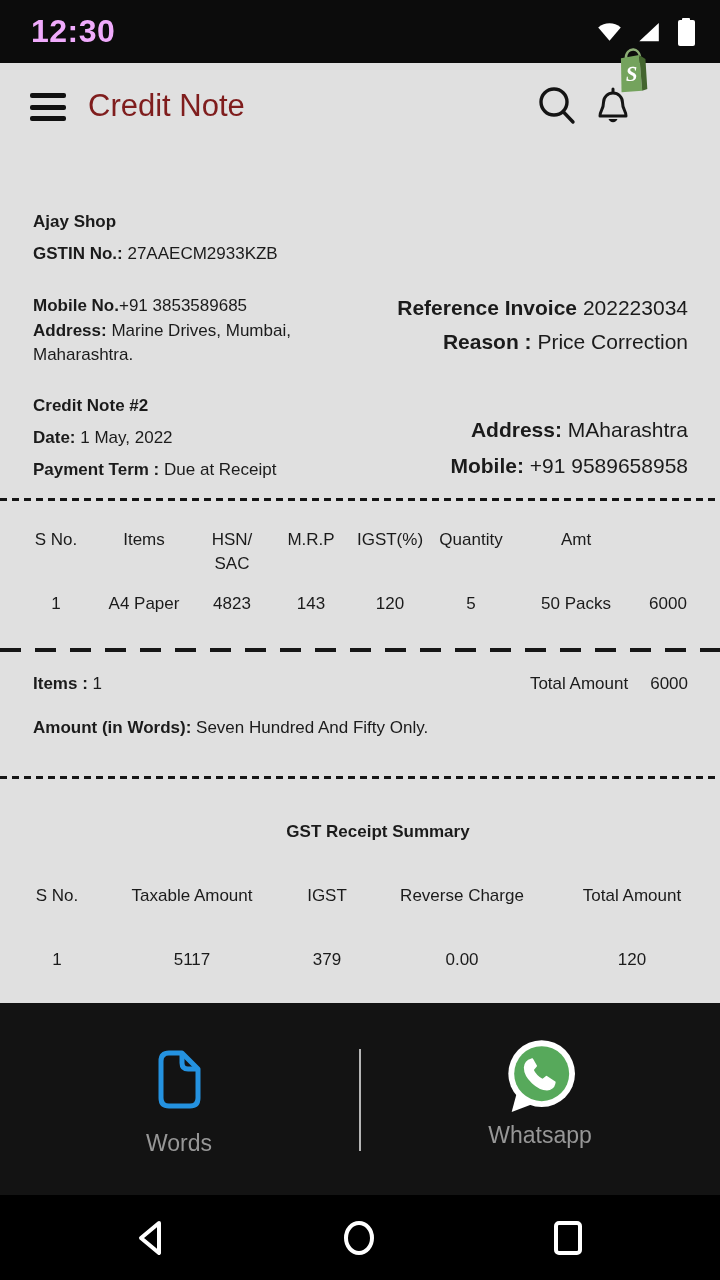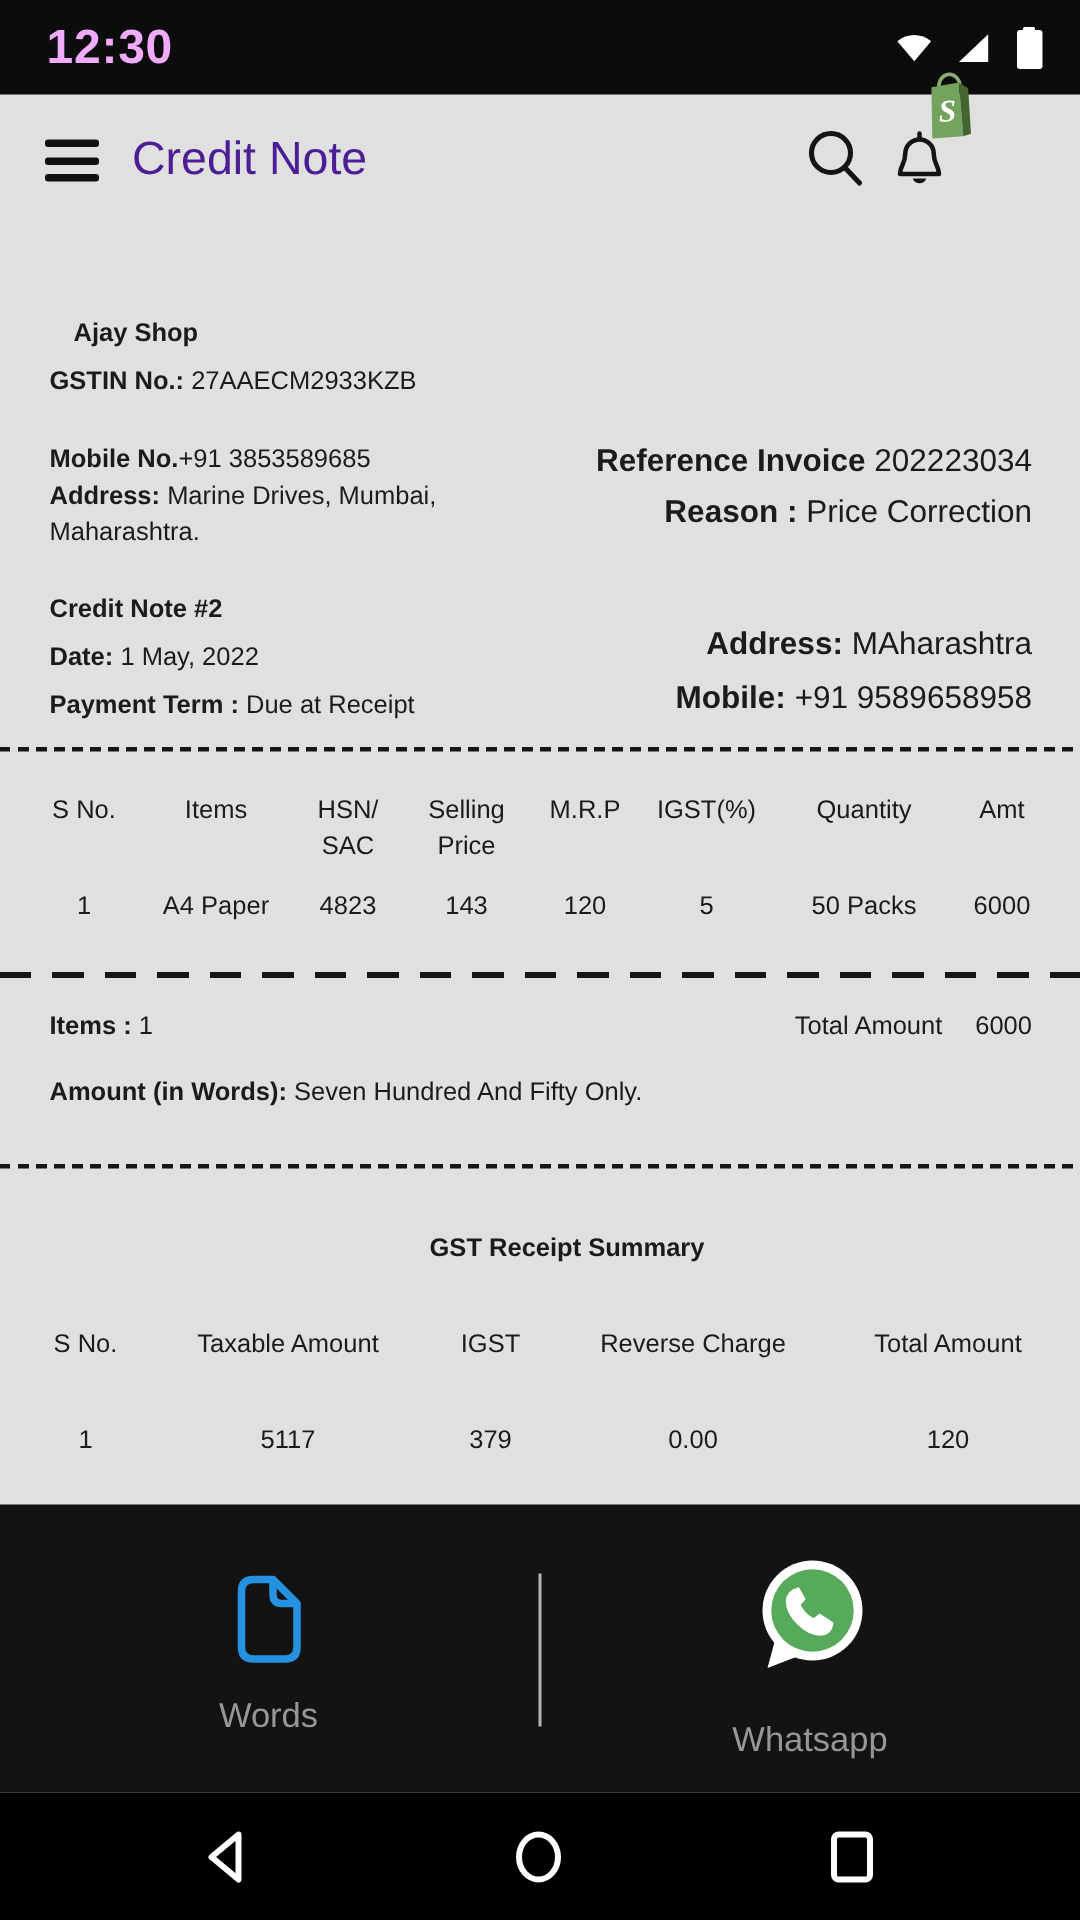--- a/index.html
+++ b/index.html
@@ -12,21 +12,21 @@
   .b{font-weight:700;}
 
   
   .statusbar{position:absolute;top:0;left:0;width:720px;height:63px;background:#0c0c0c;color:#f0abfc;}
   .statusbar .time{position:absolute;left:31px;top:13px;font-size:32px;font-weight:600;letter-spacing:.5px;}
   .statusbar .sicons{position:absolute;right:20px;top:14px;display:flex;align-items:center;gap:11px;}
 
   
   .hamburger{position:absolute;left:30px;top:93px;width:36px;height:28px;display:flex;flex-direction:column;justify-content:space-between;cursor:pointer;}
   .hamburger span{display:block;height:5px;background:#111;border-radius:2px;}
-  .apptitle{position:absolute;left:88px;top:88px;font-size:31px;font-weight:500;color:#4c1d95;}
+  .apptitle{position:absolute;left:88px;top:88px;font-size:31px;font-weight:500;color:#7f1d1d;}
   .iconbtn{position:absolute;top:85px;width:42px;height:42px;cursor:pointer;}
   .search-btn{left:536px;}
   .bell-btn{left:592px;}
   .shopify-badge{position:absolute;left:609px;top:46px;width:46px;height:52px;}
 
   
   .line{position:absolute;font-size:17px;line-height:24px;white-space:nowrap;}
   .rline{position:absolute;right:32px;font-size:21px;line-height:24px;white-space:nowrap;text-align:right;}
   .wrapline{position:absolute;left:33px;width:310px;font-size:17px;line-height:24px;}
 
@@ -107,42 +107,41 @@
     <svg width="46" height="52" viewBox="0 0 46 52">
       <g transform="rotate(4 23 26)">
         <path d="M16 14 C15 7 19 3.5 23 3.5 C26 3.5 29 6 30 10" stroke="#8dad76" stroke-width="2.4" fill="none"></path>
         <path d="M11 13 L29 8.5 L34.5 44 L14 47 Z" fill="#74a35d"></path>
         <path d="M29 8.5 L35.5 12 L39.5 42 L34.5 44 Z" fill="#44652f"></path>
         <text x="17" y="35" transform="rotate(-6 22 29)" font-family="Liberation Serif, serif" font-size="21" font-weight="700" font-style="italic" fill="#fff">S</text>
       </g>
     </svg>
   </div>
 
-  <div class="line b" style="left:33px;top:210px;margin-left:16px;">Ajay Shop</div>
+  <div class="line b" style="left:33px;top:210px;">Ajay Shop</div>
   <div class="line" style="left:33px;top:242px;"><span class="b">GSTIN No.:</span> <span>27AAECM2933KZB</span></div>
   <div class="line" style="left:33px;top:274px;margin-top:20px;"><span class="b">Mobile No.</span><span>+91 3853589685</span></div>
   <div class="wrapline" style="top:306px;margin-top:13px;"><span class="b">Address:</span> <span>Marine Drives, Mumbai, Maharashtra.</span></div>
 
   <div class="rline" style="top:296px;"><span class="b">Reference Invoice</span> <span>202223034</span></div>
   <div class="rline" style="top:330px;"><span class="b">Reason :</span> <span>Price Correction</span></div>
 
   <div class="line b" style="left:33px;top:394px;">Credit Note #2</div>
   <div class="line" style="left:33px;top:426px;"><span class="b">Date:</span> <span>1 May, 2022</span></div>
   <div class="line" style="left:33px;top:458px;"><span class="b">Payment Term :</span> <span>Due at Receipt</span></div>
 
   <div class="rline" style="top:418px;"><span class="b">Address:</span> <span>MAharashtra</span></div>
   <div class="rline" style="top:454px;"><span class="b">Mobile:</span> <span>+91 9589658958</span></div>
 
   <div class="dash-fine" style="top:498px;"></div>
 
   <div class="items-grid" style="top:528px;">
     <div class="cell">S No.</div>
     <div class="cell">Items</div>
     <div class="cell">HSN/ SAC</div>
-    <div class="cell">Selling Price</div>
     <div class="cell">M.R.P</div>
     <div class="cell">IGST(%)</div>
     <div class="cell">Quantity</div>
     <div class="cell">Amt</div>
   </div>
 
   <div class="items-grid" style="top:592px;">
     <div class="cell">1</div>
     <div class="cell">A4 Paper</div>
     <div class="cell">4823</div>
@@ -193,21 +192,21 @@
 
     <div class="vdivider"></div>
 
     <div class="action action-whatsapp">
       <svg width="80" height="82" viewBox="0 0 48 48" style="margin-top:33px;">
         <path d="M7 45 L10.5 32 L20 40 Z" fill="#fff"></path>
         <circle cx="25" cy="22" r="20" fill="#fff"></circle>
         <circle cx="25" cy="22" r="16.5" fill="#57a95b"></circle>
         <path d="M18.6 13.6 c-2 0.4 -3.8 2.4 -3.8 4.7 0 6.5 8 13.3 13.4 13.3 2.3 0 4.1 -1.6 4.5 -3.5 l0.2 -1 -5 -3.3 -2.4 1.9 c-2.5 -1.3 -4.6 -3.4 -5.8 -6 l2 -2.3 -2.4 -4.2 Z" fill="#fff" stroke="#fff" stroke-width="1" stroke-linejoin="round"></path>
       </svg>
-      <div class="label" style="margin-top:28px;">Whatsapp</div>
+      <div class="label" style="margin-top:4px;">Whatsapp</div>
     </div>
   </div>
 
   <div class="navbar">
     <div class="navbtn nav-back">
       <svg width="42" height="42" viewBox="0 0 42 42">
         <path d="M28 6 L10 21 L28 36 Z" fill="none" stroke="#fff" stroke-width="4" stroke-linejoin="round"></path>
       </svg>
     </div>
     <div class="navbtn nav-home">

